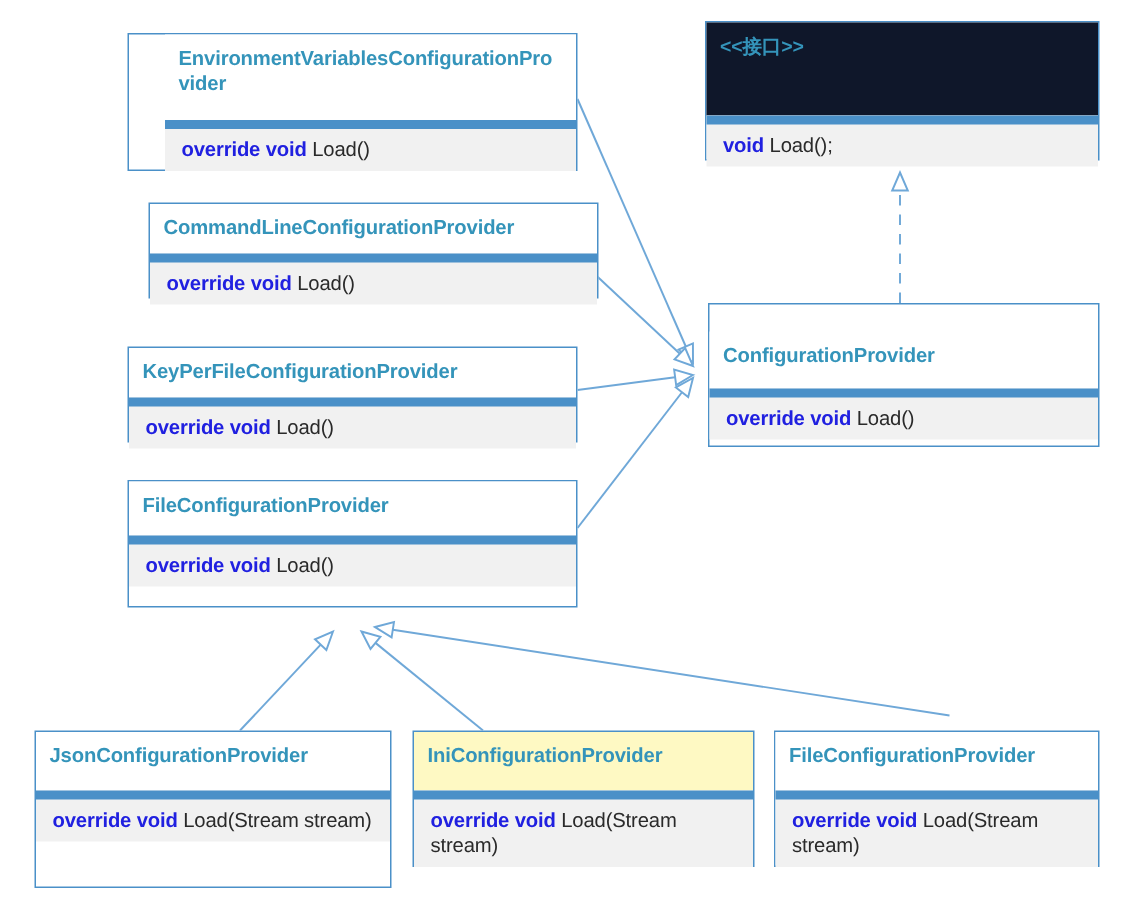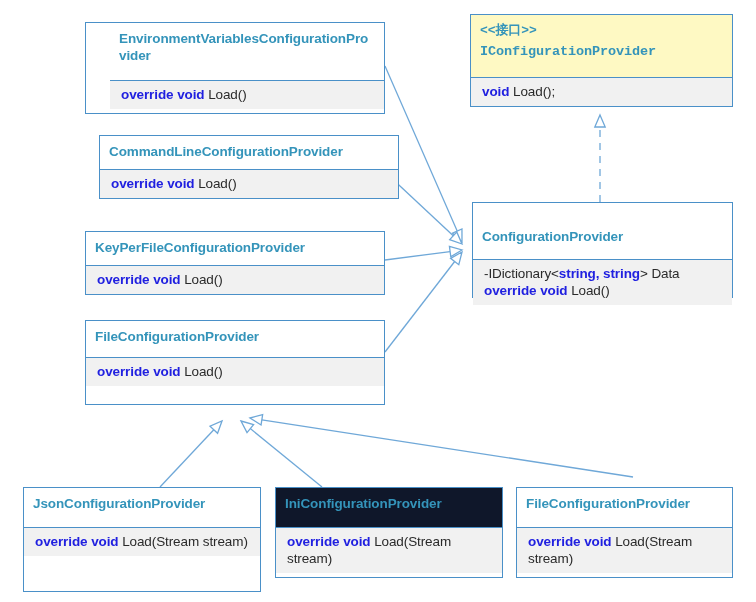--- a/index.html
+++ b/index.html
@@ -47,21 +47,21 @@
   .uml-stereotype {
     display: block;
     color: #3494ba;
     font-size: 13px;
     font-weight: 600;
     line-height: 17px;
     margin-bottom: 4px;
   }
   .uml-members {
     box-sizing: border-box;
-    border-top: 1px solid #c2410c;
+    border-top: 6px solid #c2410c;
     background: #f1f1f1;
     padding: 5px 9px 6px 11px;
     font-size: 13.5px;
     line-height: 17px;
     color: #2a2a2a;
     letter-spacing: -0.1px;
   }
   .member-line { white-space: normal; }
   .kw { color: #2020e0; font-weight: bold; }
   .plain { color: #2a2a2a; }
@@ -114,40 +114,39 @@
           <div class="member-line"><span class="kw" style="color: rgb(32, 32, 224);">override void</span><span class="plain"> Load()</span></div>
         </div>
       </div>
       <div class="uml-box" style="left: 85px; top: 320px; width: 300px; height: 85px; border-color: rgb(74, 144, 200);">
         <div class="uml-title" style="height: 36px; color: rgb(52, 148, 186); background: rgb(255, 255, 255);"><span>FileConfigurationProvider</span></div>
         <div class="uml-members" style="background: rgb(241, 241, 241); border-top-color: rgb(74, 144, 200);">
           <div class="member-line"><span class="kw" style="color: rgb(32, 32, 224);">override void</span><span class="plain"> Load()</span></div>
         </div>
       </div>
       <div class="uml-box" style="left: 470px; top: 14px; width: 263px; height: 93px; border-color: rgb(74, 144, 200);">
-        <div class="uml-title" style="height: 62px; color: rgb(52, 148, 186); background: #fef9c3; font-family: Liberation Mono, monospace;"><span class="uml-stereotype">&lt;&lt;接口&gt;&gt;</span><span>IConfigurationProvider</span></div>
+        <div class="uml-title" style="height: 62px; color: rgb(52, 148, 186); background: #0f172a;"><span class="uml-stereotype">&lt;&lt;接口&gt;&gt;</span></div>
         <div class="uml-members" style="background: rgb(241, 241, 241); border-top-color: rgb(74, 144, 200);">
           <div class="member-line"><span class="kw" style="color: rgb(32, 32, 224);">void</span><span class="plain"> Load();</span></div>
         </div>
       </div>
       <div class="uml-box" style="left: 472px; top: 202px; width: 261px; height: 96px; border-color: rgb(74, 144, 200);">
         <div class="uml-title" style="height: 38px; color: rgb(52, 148, 186); background: rgb(255, 255, 255); margin-top: 18px;"><span>ConfigurationProvider</span></div>
         <div class="uml-members" style="background: rgb(241, 241, 241); border-top-color: rgb(74, 144, 200);">
-          <div class="member-line"><span class="vis">-</span><span class="plain">IDictionary&lt;</span><span class="kw" style="color: rgb(32, 32, 224);">string, string</span><span class="plain">&gt; Data</span></div>
           <div class="member-line"><span class="kw" style="color: rgb(32, 32, 224);">override void</span><span class="plain"> Load()</span></div>
         </div>
       </div>
       <div class="uml-box" style="left: 23px; top: 487px; width: 238px; height: 105px; border-color: rgb(74, 144, 200);">
         <div class="uml-title" style="height: 39px; color: rgb(52, 148, 186); background: rgb(255, 255, 255);"><span>JsonConfigurationProvider</span></div>
         <div class="uml-members" style="background: rgb(241, 241, 241); border-top-color: rgb(74, 144, 200);">
           <div class="member-line"><span class="kw" style="color: rgb(32, 32, 224);">override void</span><span class="plain"> Load(Stream stream)</span></div>
         </div>
       </div>
       <div class="uml-box" style="left: 275px; top: 487px; width: 228px; height: 91px; border-color: rgb(74, 144, 200);">
-        <div class="uml-title" style="height: 39px; color: rgb(52, 148, 186); background: #0f172a;"><span>IniConfigurationProvider</span></div>
+        <div class="uml-title" style="height: 39px; color: rgb(52, 148, 186); background: #fef9c3;"><span>IniConfigurationProvider</span></div>
         <div class="uml-members" style="background: rgb(241, 241, 241); border-top-color: rgb(74, 144, 200);">
           <div class="member-line"><span class="kw" style="color: rgb(32, 32, 224);">override void</span><span class="plain"> Load(Stream stream)</span></div>
         </div>
       </div>
       <div class="uml-box" style="left: 516px; top: 487px; width: 217px; height: 91px; border-color: rgb(74, 144, 200);">
         <div class="uml-title" style="height: 39px; color: rgb(52, 148, 186); background: rgb(255, 255, 255);"><span>FileConfigurationProvider</span></div>
         <div class="uml-members" style="background: rgb(241, 241, 241); border-top-color: rgb(74, 144, 200);">
           <div class="member-line"><span class="kw" style="color: rgb(32, 32, 224);">override void</span><span class="plain"> Load(Stream stream)</span></div>
         </div>
       </div>

